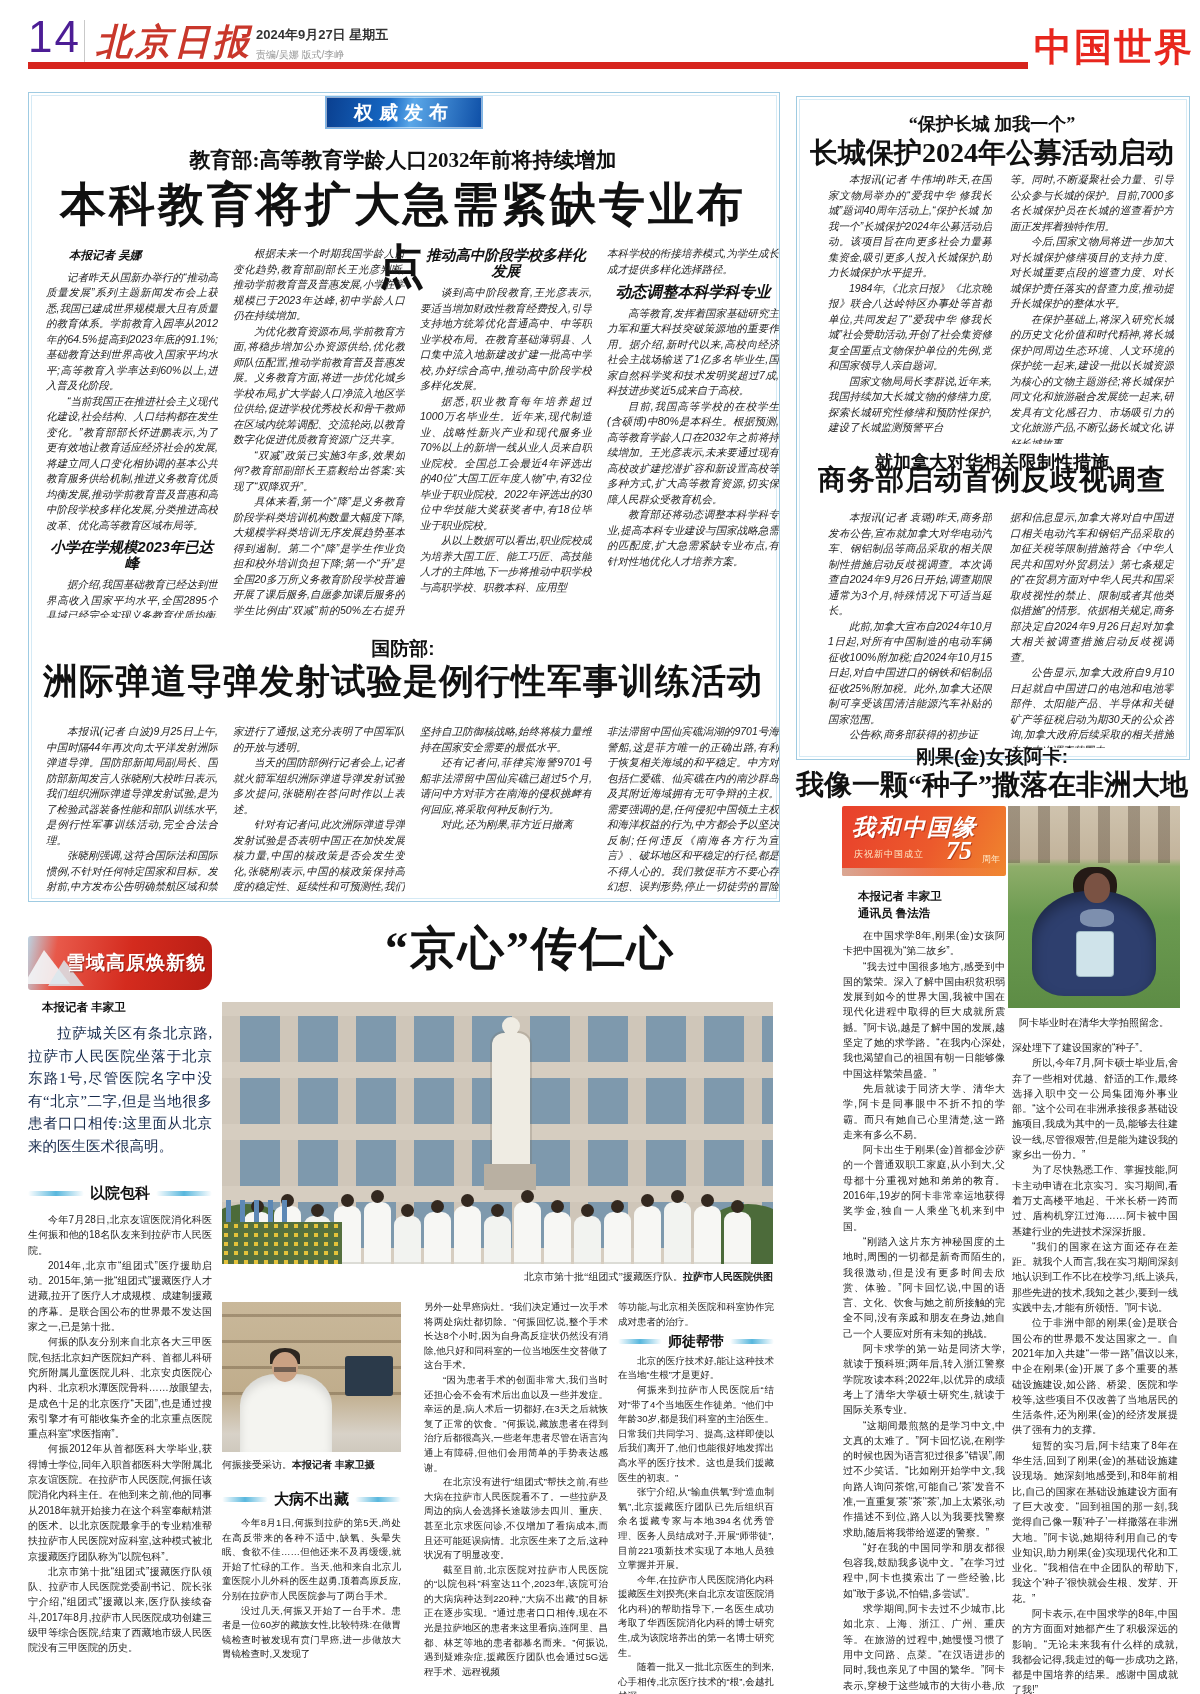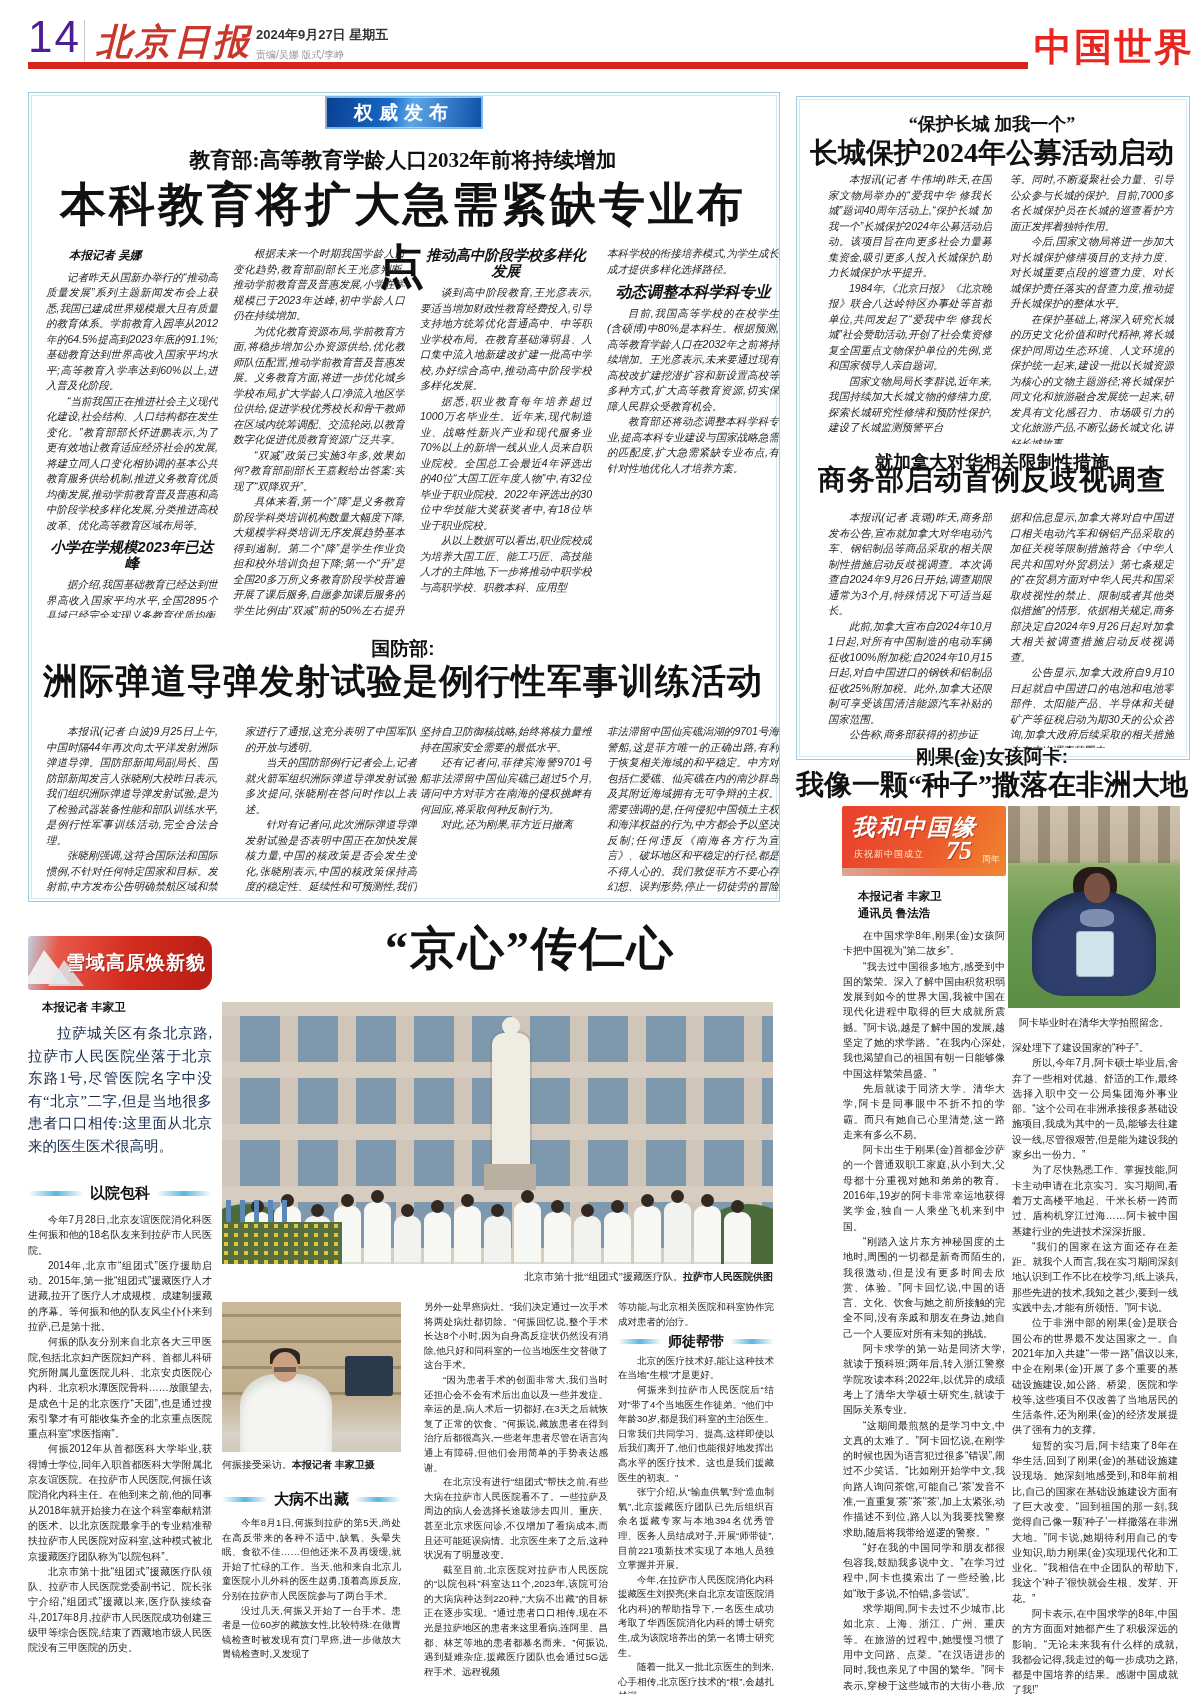--- a/index.html
+++ b/index.html
@@ -157,35 +157,36 @@
     <div>
         <p>谈到高中阶段教育,王光彦表示,要适当增加财政性教育经费投入,引导支持地方统筹优化普通高中、中等职业学校布局。在教育基础薄弱县、人口集中流入地新建改扩建一批高中学校,办好综合高中,推动高中阶段学校多样化发展。</p>
         <p>据悉,职业教育每年培养超过1000万名毕业生。近年来,现代制造业、战略性新兴产业和现代服务业70%以上的新增一线从业人员来自职业院校。全国总工会最近4年评选出的40位“大国工匠年度人物”中,有32位毕业于职业院校。2022年评选出的30位中华技能大奖获奖者中,有18位毕业于职业院校。</p>
         <p>从以上数据可以看出,职业院校成为培养大国工匠、能工巧匠、高技能人才的主阵地,下一步将推动中职学校与高职学校、职教本科、应用型</p>
       </div>
   </div>
   <div class="col fs-main" style="left:607px;top:246px;width:172px;height:372px;">
     <p class="cont">本科学校的衔接培养模式,为学生成长成才提供多样化选择路径。</p>
     <div class="col-sub" style="font-size:15.5px;">动态调整本科学科专业</div>
     <div>
+        <p>高等教育,发挥着国家基础研究主力军和重大科技突破策源地的重要作用。据介绍,新时代以来,高校向经济社会主战场输送了1亿多名毕业生,国家自然科学奖和技术发明奖超过7成,科技进步奖近5成来自于高校。</p>
         <p>目前,我国高等学校的在校学生(含硕博)中80%是本科生。根据预测,高等教育学龄人口在2032年之前将持续增加。王光彦表示,未来要通过现有高校改扩建挖潜扩容和新设置高校等多种方式,扩大高等教育资源,切实保障人民群众受教育机会。</p>
         <p>教育部还将动态调整本科学科专业,提高本科专业建设与国家战略急需的匹配度,扩大急需紧缺专业布点,有针对性地优化人才培养方案。</p>
       </div>
   </div>
 
   <div class="abs kicker hl-sans" style="left:48px;top:636px;width:710px;font-size:19px;">国防部:</div>
   <div class="abs headline hl-serif" style="left:38px;top:658px;width:730px;font-size:35px;letter-spacing:1px;">洲际弹道导弹发射试验是例行性军事训练活动</div>
 
   <div class="col fs-main" style="left:46px;top:724px;width:172px;height:172px;">
     <div>
         <p>本报讯(记者 白波)9月25日上午,中国时隔44年再次向太平洋发射洲际弹道导弹。国防部新闻局副局长、国防部新闻发言人张晓刚大校昨日表示,我们组织洲际弹道导弹发射试验,是为了检验武器装备性能和部队训练水平,是例行性军事训练活动,完全合法合理。</p>
         <p>张晓刚强调,这符合国际法和国际惯例,不针对任何特定国家和目标。发射前,中方发布公告明确禁航区域和禁航时间,并通过军事外交渠道向有关国</p>
       </div>
   </div>
-  <div class="col fs-main" style="left:233px;top:724px;width:172px;height:172px;margin-left:12px;">
+  <div class="col fs-main" style="left:233px;top:724px;width:172px;height:172px;">
     <p class="cont">家进行了通报,这充分表明了中国军队的开放与透明。</p>
     <div>
         <p>当天的国防部例行记者会上,记者就火箭军组织洲际弹道导弹发射试验多次提问,张晓刚在答问时作以上表述。</p>
         <p>针对有记者问,此次洲际弹道导弹发射试验是否表明中国正在加快发展核力量,中国的核政策是否会发生变化,张晓刚表示,中国的核政策保持高度的稳定性、延续性和可预测性,我们始终恪守不首先使用核武器的核政策,</p>
       </div>
   </div>
   <div class="col fs-main" style="left:420px;top:724px;width:172px;height:172px;">
     <p class="cont">坚持自卫防御核战略,始终将核力量维持在国家安全需要的最低水平。</p>
     <div>
         <p>还有记者问,菲律宾海警9701号船非法滞留中国仙宾礁已超过5个月,请问中方对菲方在南海的侵权挑衅有何回应,将采取何种反制行为。</p>
@@ -292,21 +293,21 @@
     <p>拉萨城关区有条北京路,拉萨市人民医院坐落于北京东路1号,尽管医院名字中没有“北京”二字,但是当地很多患者口口相传:这里面从北京来的医生医术很高明。</p>
   </div>
   <div class="abs cyan-sub" style="left:28px;top:1184px;width:184px;">
     <span class="ln"></span>
     <span>以院包科</span>
     <span class="ln"></span>
   </div>
   <div class="col fs-small" style="left:28px;top:1212px;width:184px;height:482px;">
     <div>
         <p>今年7月28日,北京友谊医院消化科医生何振和他的18名队友来到拉萨市人民医院。</p>
-        <p>2014年,北京市“组团式”医疗援助启动。2015年,第一批“组团式”援藏医疗人才进藏,拉开了医疗人才成规模、成建制援藏的序幕。等何振和他的队友风尘仆仆来到拉萨,已是第十批。</p>
+        <p>2014年,北京市“组团式”医疗援助启动。2015年,第一批“组团式”援藏医疗人才进藏,拉开了医疗人才成规模、成建制援藏的序幕。是联合国公布的世界最不发达国家之一,已是第十批。</p>
         <p>何振的队友分别来自北京各大三甲医院,包括北京妇产医院妇产科、首都儿科研究所附属儿童医院儿科、北京安贞医院心内科、北京积水潭医院骨科……放眼望去,是成色十足的北京医疗“天团”,也是通过搜索引擎才有可能收集齐全的北京重点医院重点科室“求医指南”。</p>
         <p>何振2012年从首都医科大学毕业,获得博士学位,同年入职首都医科大学附属北京友谊医院。在拉萨市人民医院,何振任该院消化内科主任。在他到来之前,他的同事从2018年就开始接力在这个科室奉献精湛的医术。以北京医院最拿手的专业精准帮扶拉萨市人民医院对应科室,这种模式被北京援藏医疗团队称为“以院包科”。</p>
         <p>北京市第十批“组团式”援藏医疗队领队、拉萨市人民医院党委副书记、院长张宁介绍,“组团式”援藏以来,医疗队接续奋斗,2017年8月,拉萨市人民医院成功创建三级甲等综合医院,结束了西藏地市级人民医院没有三甲医院的历史。</p>
       </div>
   </div>
 
   <div class="abs headline hl-serif" style="left:300px;top:918px;width:460px;font-size:46px;letter-spacing:2px;">“京心”传仁心</div>
 
   <div class="photo ph-doctors" style="left:222px;top:1002px;width:551px;height:262px;">
     <div class="statue"></div>

